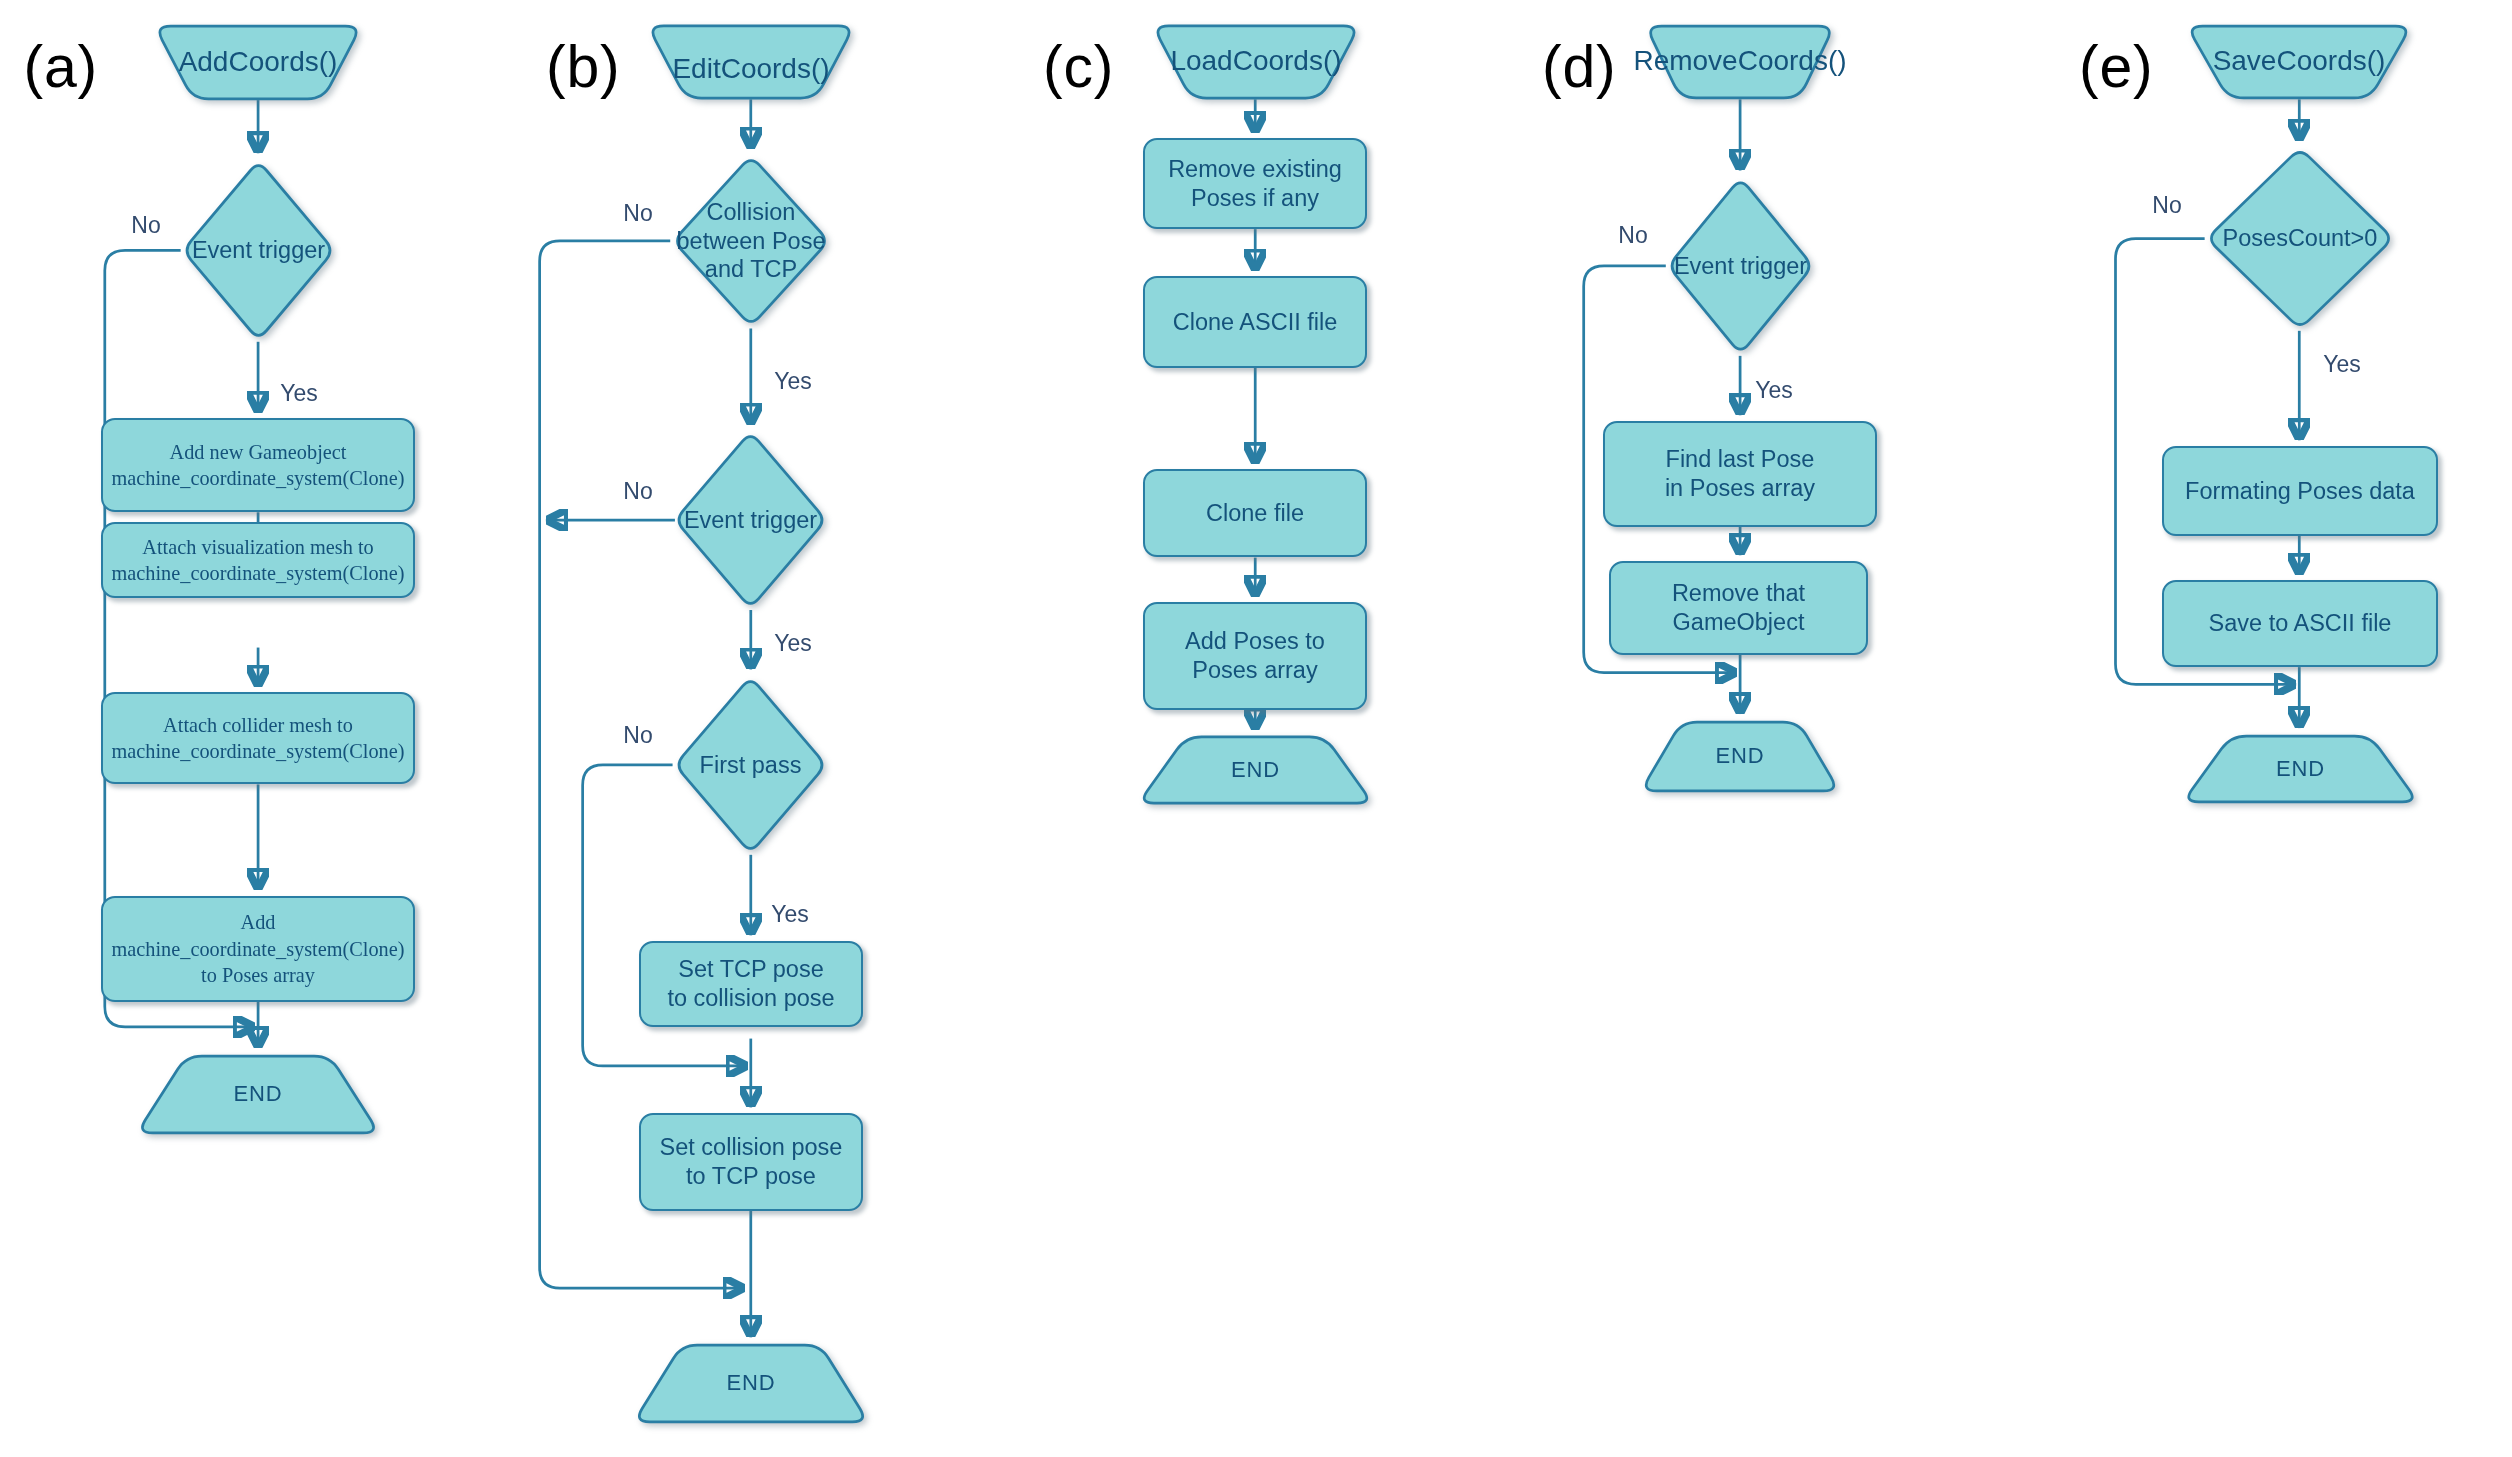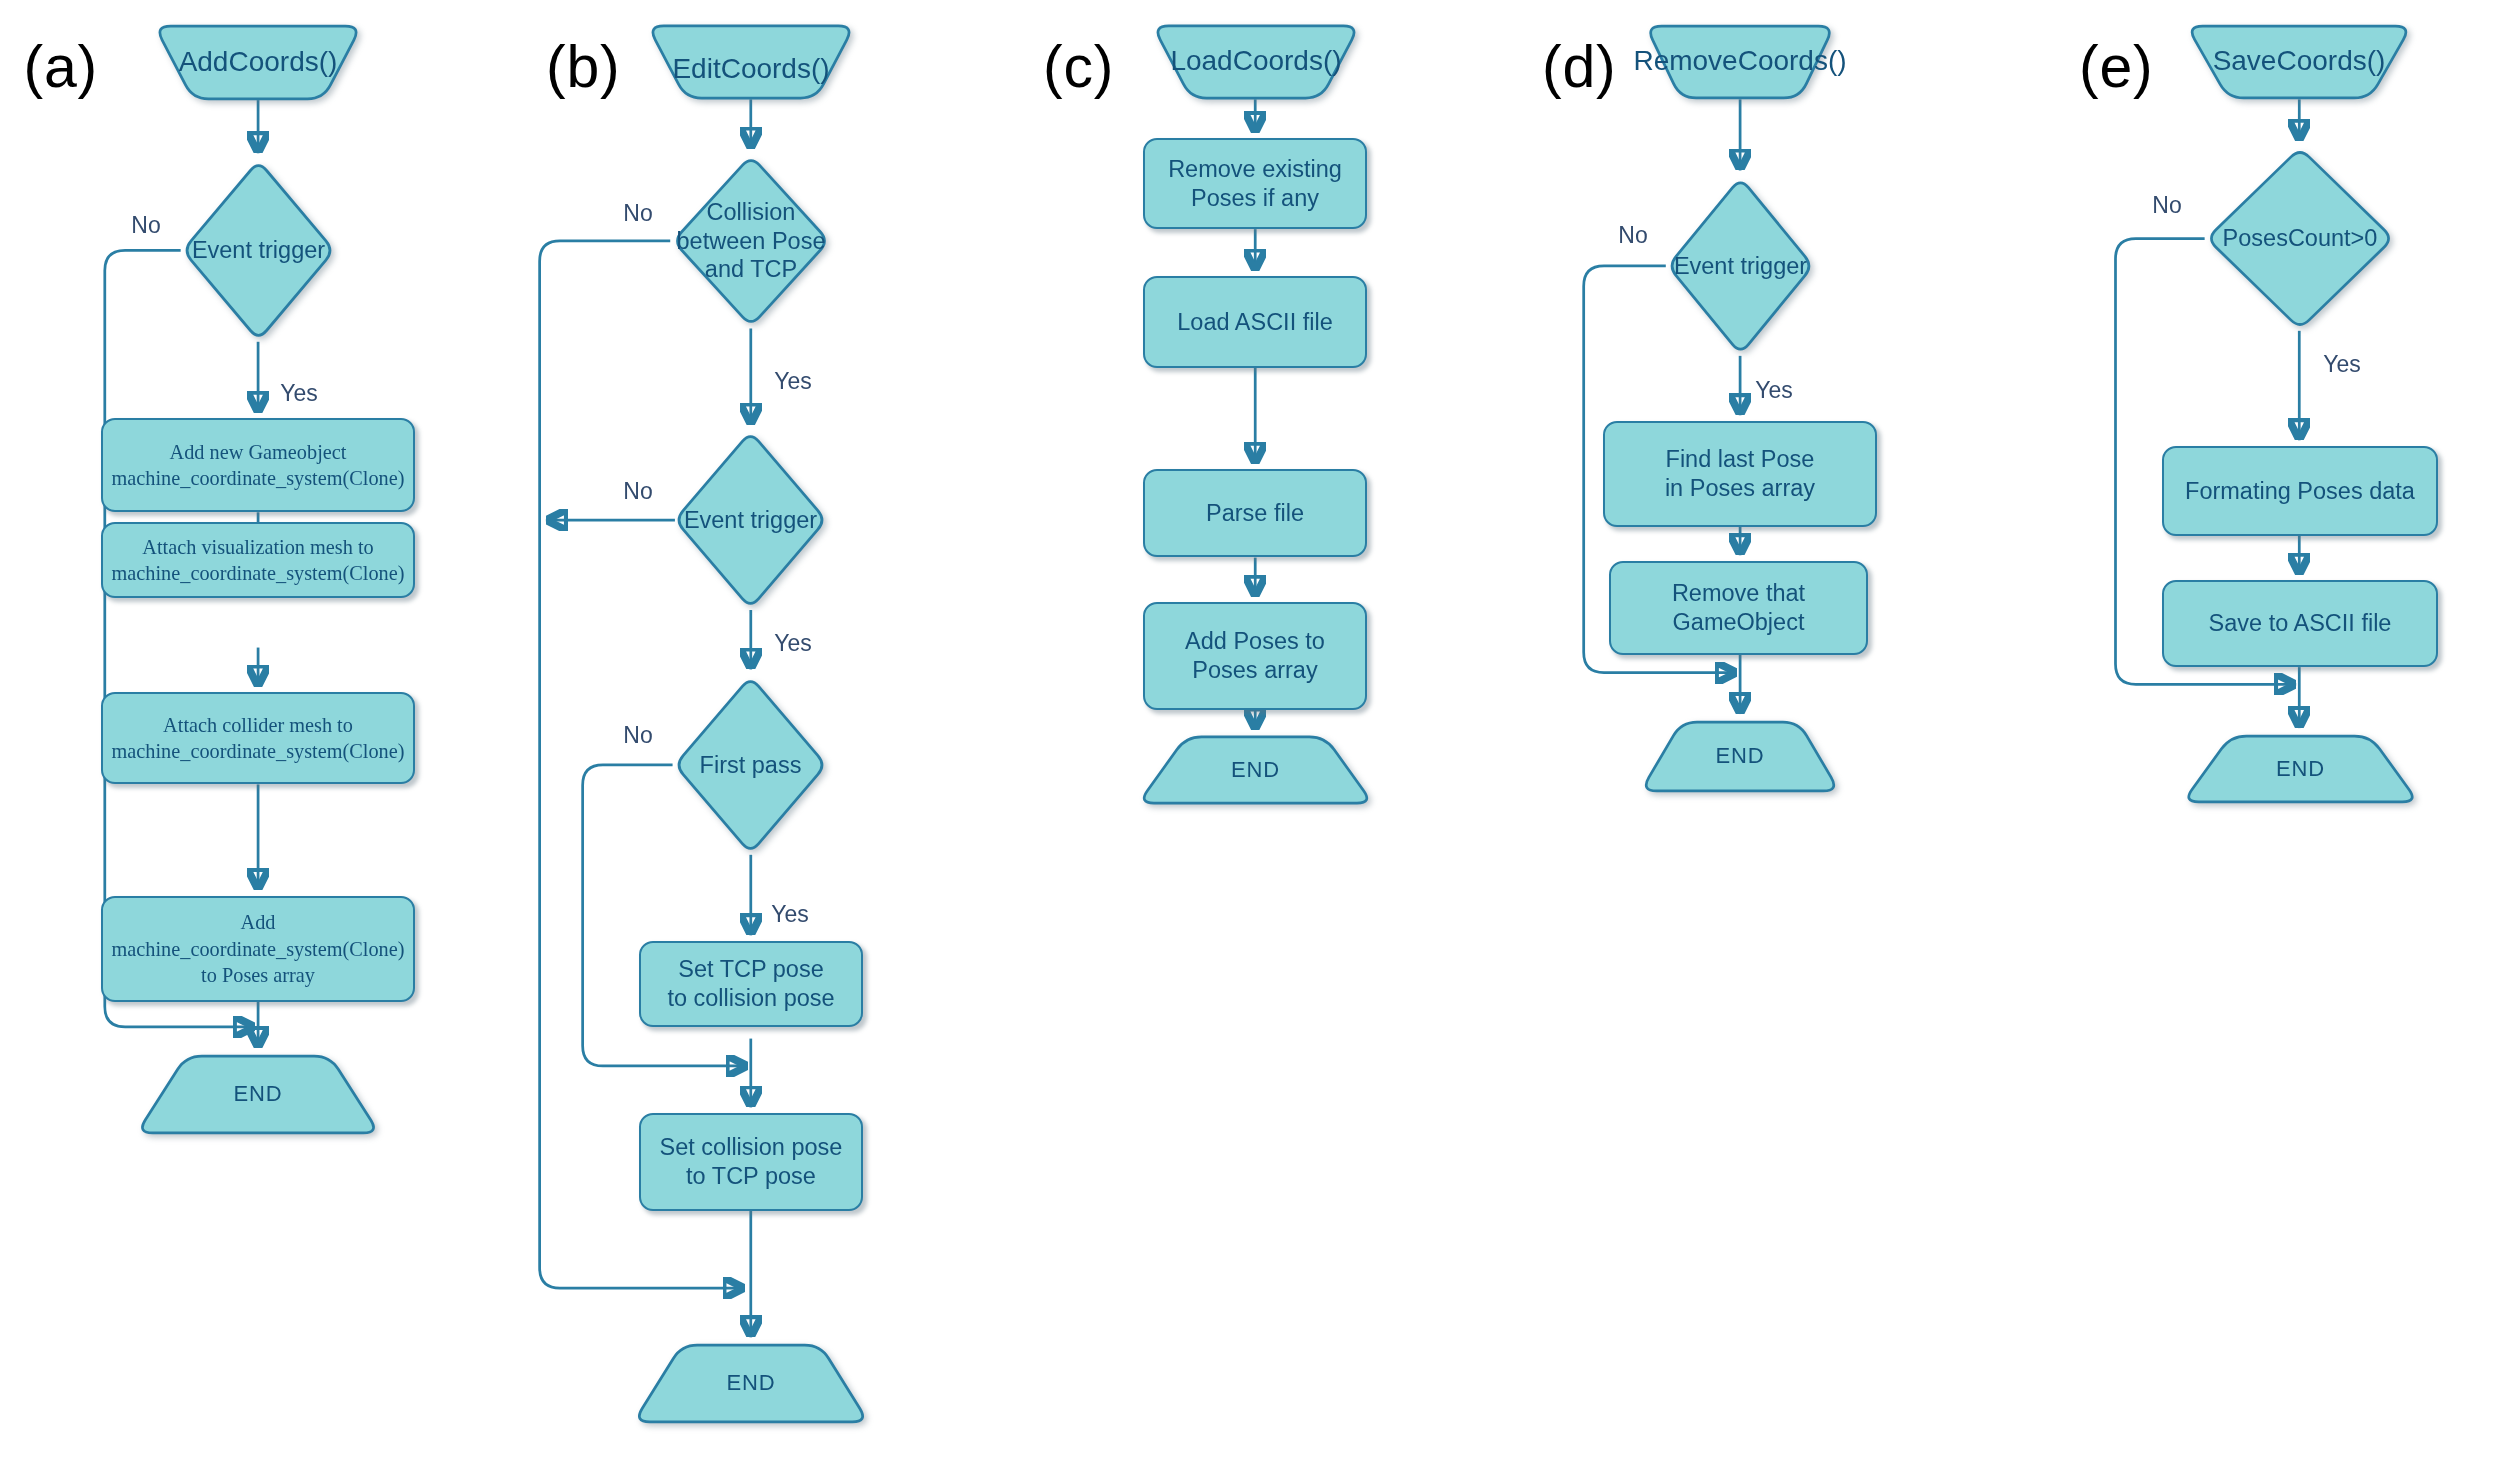--- a/index.html
+++ b/index.html
@@ -187,24 +187,24 @@
         <svg viewBox="0 0 268 97" width="210" height="76">
           <path d="M11.8 20.2 Q2.5 2.5 22.5 2.5 L245.5 2.5 Q265.5 2.5 256.2 20.2 L226.5 76.8 Q217.3 94.5 197.3 94.5 L70.7 94.5 Q50.7 94.5 41.5 76.8 Z" fill="#8ed7db" stroke="#2a7ea4" stroke-width="3.5"></path>
         </svg>
       <span class="ntext">LoadCoords()</span>
     </div>
     <div class="node process" style="left:1143px;top:138px;width:224px;height:91px">
       <span class="ntext">Remove existing
 Poses if any</span>
     </div>
     <div class="node process" style="left:1143px;top:276px;width:224px;height:92px">
-      <span class="ntext">Load ASCII file</span>
+      <span class="ntext">Clone ASCII file</span>
     </div>
     <div class="node process" style="left:1143px;top:469px;width:224px;height:88px">
-      <span class="ntext">Parse file</span>
+      <span class="ntext">Clone file</span>
     </div>
     <div class="node process" style="left:1143px;top:602px;width:224px;height:108px">
       <span class="ntext">Add Poses to
 Poses array</span>
     </div>
     <div class="node startend endcap shape-node" style="left:1136px;top:735px;width:239px;height:70px">
         <svg viewBox="0 0 306 90" width="239" height="70">
           <path d="M52.0 18.7 Q63.7 2.5 83.7 2.5 L222.3 2.5 Q242.3 2.5 254.0 18.7 L291.8 71.3 Q303.5 87.5 283.5 87.5 L22.5 87.5 Q2.5 87.5 14.2 71.3 Z" fill="#8ed7db" stroke="#2a7ea4" stroke-width="3.5"></path>
         </svg>
       <span class="ntext">END</span>

